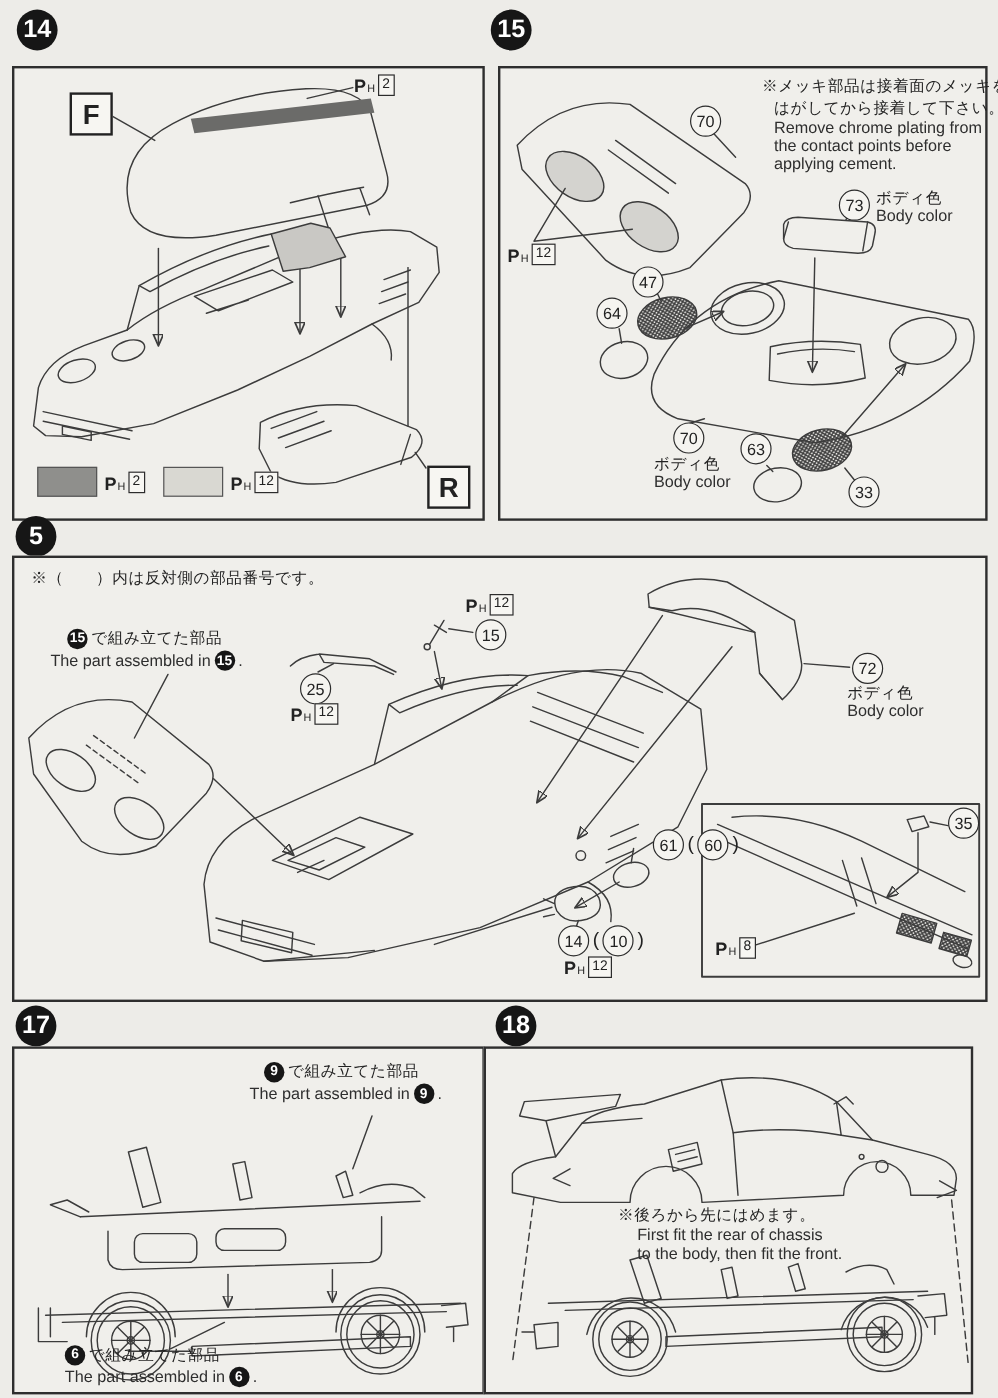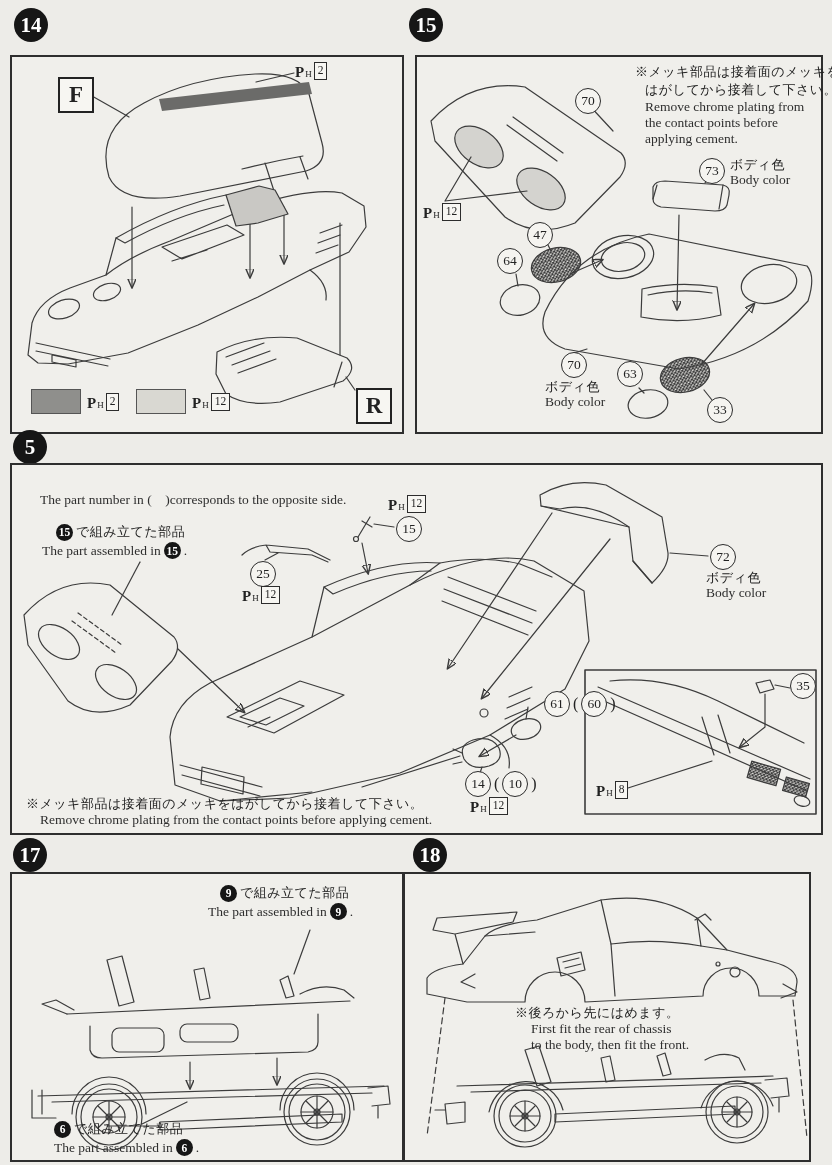--- a/index.html
+++ b/index.html
@@ -1,17 +1,17 @@
 <!DOCTYPE html>
 <html><head>
 <meta charset="utf-8">
 <style>
   html,body{margin:0;padding:0}
   .page{position:relative;width:832px;height:1165px;background:#edece8;
-        font-family:Liberation Serif, serif;color:#222;overflow:hidden}
+        font-family:Liberation Sans, sans-serif;color:#222;overflow:hidden}
   .panel{position:absolute;border:2px solid #2e2e2e;background:#f0efeb}
   .abs{position:absolute}
   .line{position:absolute;display:flex;align-items:center;gap:3px;white-space:nowrap}
   .step-badge{position:absolute;width:34px;height:34px;border-radius:50%;background:#161616;
         color:#fff;font-weight:bold;font-size:21px;display:flex;align-items:center;justify-content:center}
   .pc{width:24px;height:24px;border:1.6px solid #2c2c2c;border-radius:50%;background:#f5f4f0;
         font-size:13.5px;display:inline-flex;align-items:center;justify-content:center;flex:0 0 auto}
   .mb{width:17px;height:17px;border-radius:50%;background:#161616;color:#fff;font-weight:bold;
         font-size:11.5px;display:inline-flex;align-items:center;justify-content:center;flex:0 0 auto}
   .paren{font-size:16px;color:#222}
@@ -233,21 +233,21 @@
         <rect x="737" y="300" width="30" height="17" transform="rotate(16 752 308)" style="fill:url(#hm16)"></rect>
         <rect x="772" y="315" width="24" height="14" transform="rotate(16 784 322)" style="fill:url(#hm16)"></rect>
         <ellipse cx="790" cy="336" rx="8" ry="5" transform="rotate(16 790 336)"></ellipse>
         <path d="M744,218L758,215L762,224L748,228Z" style="fill:#f0efeb"></path>
         <line x1="763" y1="220" x2="778" y2="223"></line>
         <path d="M753,229L753,262L728,282" marker-end="url(#a16)"></path>
         <line x1="616" y1="323" x2="700" y2="296"></line>
         <circle cx="592" cy="240" r="2"></circle>
       </g>
     </svg>
-    <div class="en abs" style="left:28px;top:26px">The part number in (　)corresponds to the opposite side.</div>
+    <div class="jp abs" style="left:14px;top:8px">※（　　）内は反対側の部品番号です。</div>
     <span class="ph abs" style="left:376px;top:30px">
         <b>P</b>
         <i>H</i>
         <span class="phbox">12</span>
       </span>
     <span class="pc abs" style="left:384px;top:51px">15</span>
     <div class="line" style="left:44px;top:58px">
       <span class="mb">15</span>
       <span class="jp">で組み立てた部品</span>
     </div>
@@ -281,22 +281,20 @@
         <b>P</b>
         <i>H</i>
         <span class="phbox">12</span>
       </span>
     <span class="pc abs" style="left:778px;top:208px">35</span>
     <span class="ph abs" style="left:584px;top:316px">
         <b>P</b>
         <i>H</i>
         <span class="phbox">8</span>
       </span>
-    <div class="jp abs" style="left:14px;top:330px">※メッキ部品は接着面のメッキをはがしてから接着して下さい。</div>
-    <div class="en abs" style="left:28px;top:347px">Remove chrome plating from the contact points before applying cement.</div>
   </div>
 
   <div class="step-badge" style="left:13px;top:838px">17</div>
   <div class="panel" style="left:10px;top:872px;width:390px;height:286px">
     <svg class="draw ln" width="390" height="286" viewBox="0 0 390 286">
       <defs>
           <marker id="a17" markerWidth="9" markerHeight="9" refX="7" refY="3.5" orient="auto">
             <path d="M0,0L8,3.5L0,7Z" fill="#3c3c3c" stroke="none"></path>
           </marker>
         </defs>

